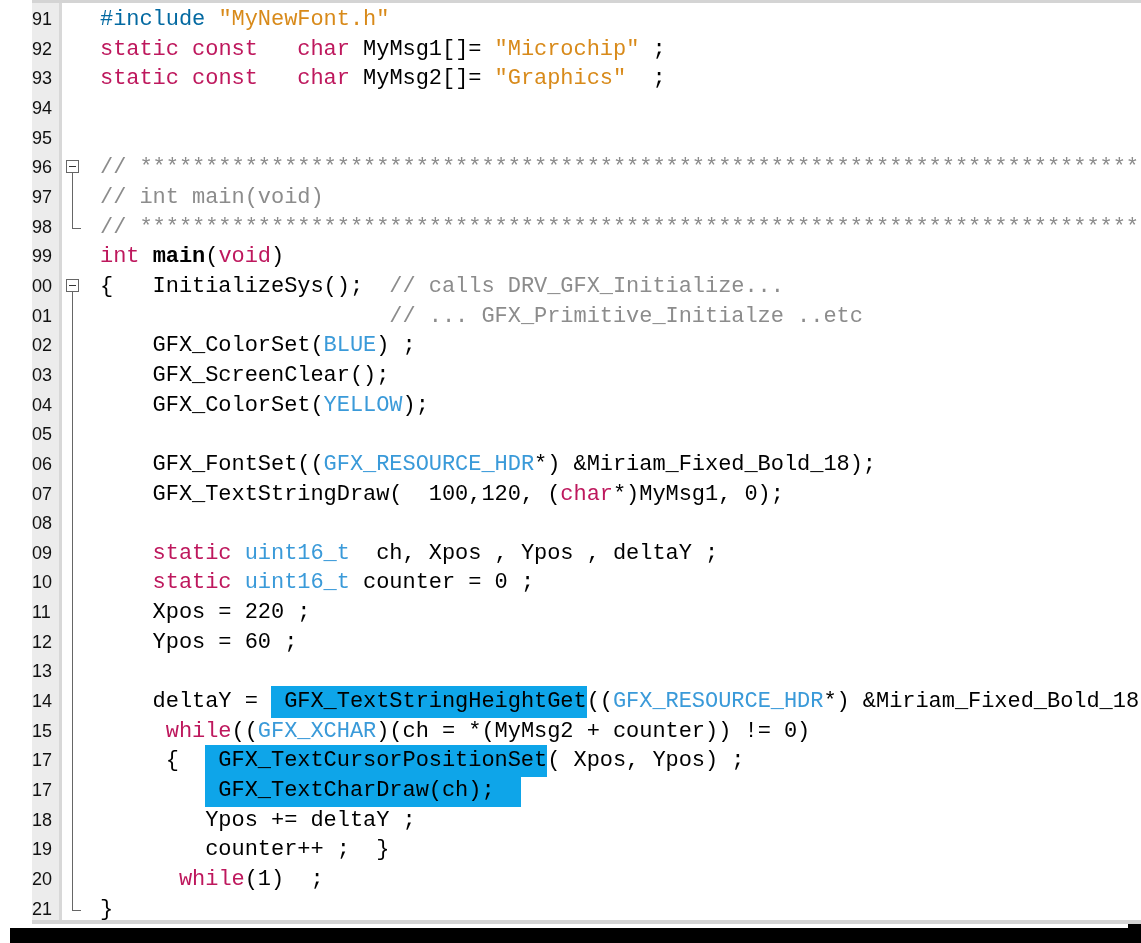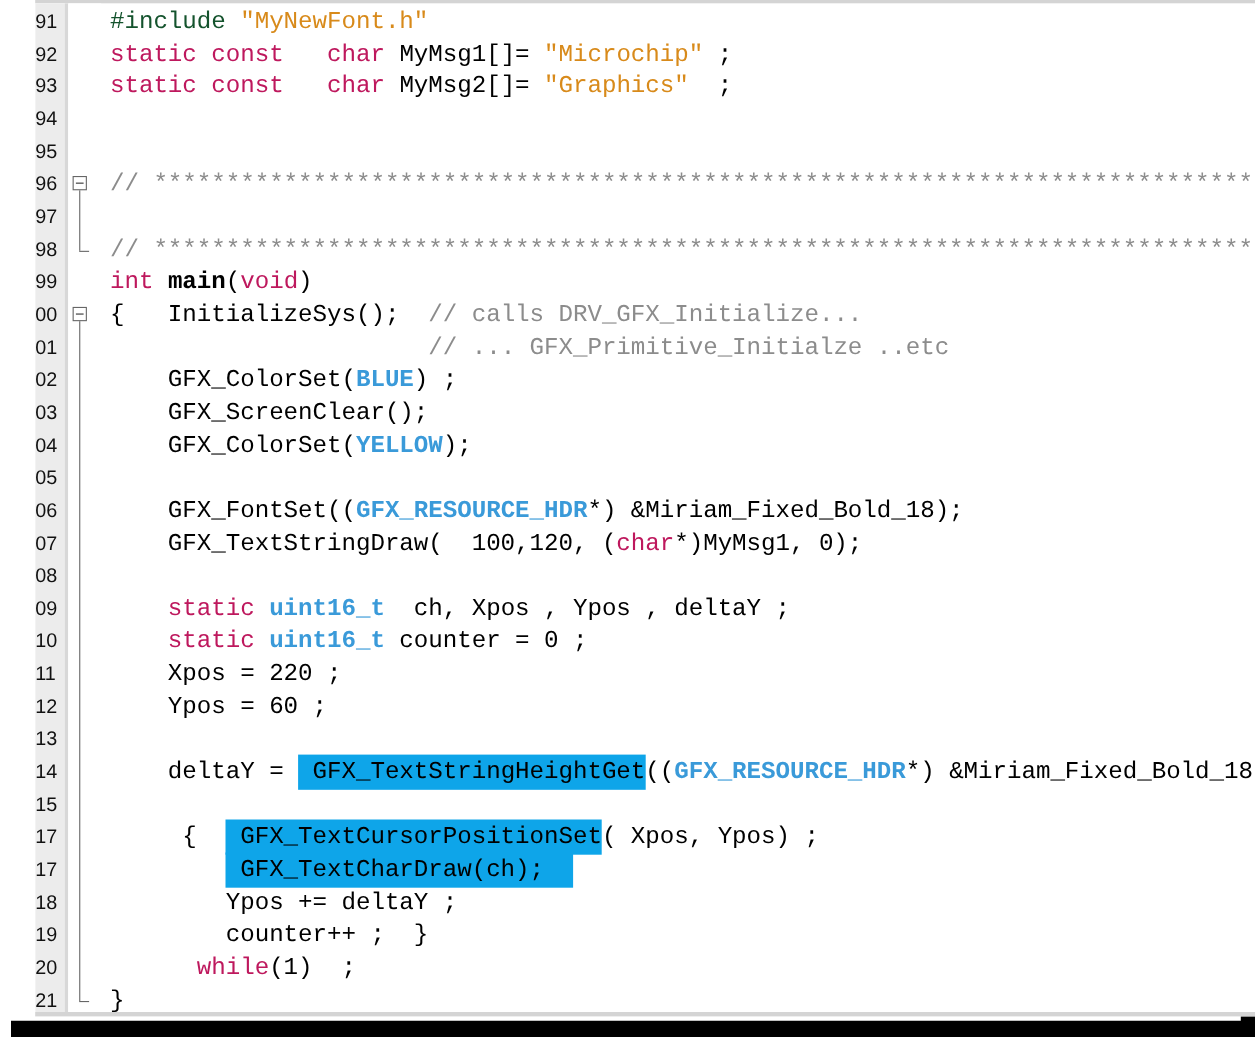--- a/index.html
+++ b/index.html
@@ -51,62 +51,62 @@
   }
   .fold-end {
     position: absolute; left: 40px; width: 9px; height: 1px; background: #666;
   }
   .code {
     position: absolute; left: 68px; top: 0;
     font-family: "Liberation Mono", monospace; font-size: 22px; color: #000;
     letter-spacing: -0.05px;
   }
   .kw { color: #be185d; }
-  .type { color: #3a9ad9; font-weight: bold; }
+  .type { color: #3a9ad9; }
   .str { color: #d88a1a; }
-  .pp { color: #14532d; }
+  .pp { color: #0369a1; }
   .cm { color: #8c8c8c; }
   .bold { font-weight: bold; }
   .hl { background: #0ea5e9; padding: 3px 0 4px 0; }
 </style>
 </head>
 <body>
 
 <div class="shadow-right"></div>
 <div class="shadow-bottom"></div>
 
 <div class="editor">
   <div class="gutter"></div>
   <div class="fold-col"></div>
   <div class="lines" id="lines">
       <div class="line"><span class="ln">91</span><span class="code"><span class="pp">#include</span><span> </span><span class="str">"MyNewFont.h"</span></span></div>
       <div class="line"><span class="ln">92</span><span class="code"><span class="kw">static</span><span> </span><span class="kw">const</span><span>   </span><span class="kw">char</span><span> MyMsg1[]= </span><span class="str">"Microchip"</span><span> ;</span></span></div>
       <div class="line"><span class="ln">93</span><span class="code"><span class="kw">static</span><span> </span><span class="kw">const</span><span>   </span><span class="kw">char</span><span> MyMsg2[]= </span><span class="str">"Graphics"</span><span>  ;</span></span></div>
       <div class="line"><span class="ln">94</span><span class="code"></span></div>
       <div class="line"><span class="ln">95</span><span class="code"></span></div>
       <div class="line"><span class="ln">96</span><span class="fold"></span><span class="code"><span class="cm">// ************************************************************************************</span></span></div>
-      <div class="line"><span class="ln">97</span></div>
+      <div class="line"><span class="ln">97</span><span class="code"><span class="cm">// int main(void)</span></span></div>
       <div class="line"><span class="ln">98</span><span class="code"><span class="cm">// ************************************************************************************</span></span></div>
       <div class="line"><span class="ln">99</span><span class="code"><span class="kw">int</span><span> </span><span class="bold">main</span><span>(</span><span class="kw">void</span><span>)</span></span></div>
       <div class="line"><span class="ln">00</span><span class="fold"></span><span class="code"><span>{   InitializeSys();  </span><span class="cm">// calls DRV_GFX_Initialize...</span></span></div>
       <div class="line"><span class="ln">01</span><span class="code"><span>                      </span><span class="cm">// ... GFX_Primitive_Initialze ..etc</span></span></div>
       <div class="line"><span class="ln">02</span><span class="code"><span>    GFX_ColorSet(</span><span class="type">BLUE</span><span>) ;</span></span></div>
       <div class="line"><span class="ln">03</span><span class="code"><span>    GFX_ScreenClear();</span></span></div>
       <div class="line"><span class="ln">04</span><span class="code"><span>    GFX_ColorSet(</span><span class="type">YELLOW</span><span>);</span></span></div>
       <div class="line"><span class="ln">05</span><span class="code"></span></div>
       <div class="line"><span class="ln">06</span><span class="code"><span>    GFX_FontSet((</span><span class="type">GFX_RESOURCE_HDR</span><span>*) &amp;Miriam_Fixed_Bold_18);</span></span></div>
       <div class="line"><span class="ln">07</span><span class="code"><span>    GFX_TextStringDraw(  100,120, (</span><span class="kw">char</span><span>*)MyMsg1, 0);</span></span></div>
       <div class="line"><span class="ln">08</span><span class="code"></span></div>
       <div class="line"><span class="ln">09</span><span class="code"><span>    </span><span class="kw">static</span><span> </span><span class="type">uint16_t</span><span>  ch, Xpos , Ypos , deltaY ;</span></span></div>
       <div class="line"><span class="ln">10</span><span class="code"><span>    </span><span class="kw">static</span><span> </span><span class="type">uint16_t</span><span> counter = 0 ;</span></span></div>
       <div class="line"><span class="ln">11</span><span class="code"><span>    Xpos = 220 ;</span></span></div>
       <div class="line"><span class="ln">12</span><span class="code"><span>    Ypos = 60 ;</span></span></div>
       <div class="line"><span class="ln">13</span><span class="code"></span></div>
       <div class="line"><span class="ln">14</span><span class="code"><span>    deltaY = </span><span class="hl"> GFX_TextStringHeightGet</span><span>((</span><span class="type">GFX_RESOURCE_HDR</span><span>*) &amp;Miriam_Fixed_Bold_18);</span></span></div>
-      <div class="line"><span class="ln">15</span></div>
+      <div class="line"><span class="ln">15</span><span class="code"><span>     </span><span class="kw">while</span><span>((</span><span class="type">GFX_XCHAR</span><span>)(ch = *(MyMsg2 + counter)) != 0)</span></span></div>
       <div class="line"><span class="ln">17</span><span class="code"><span>     {  </span><span class="hl"> GFX_TextCursorPositionSet</span><span>( Xpos, Ypos) ;</span></span></div>
       <div class="line"><span class="ln">17</span><span class="code"><span>        </span><span class="hl"> GFX_TextCharDraw(ch);  </span></span></div>
       <div class="line"><span class="ln">18</span><span class="code"><span>        Ypos += deltaY ;</span></span></div>
       <div class="line"><span class="ln">19</span><span class="code"><span>        counter++ ;  }</span></span></div>
       <div class="line"><span class="ln">20</span><span class="code"><span>      </span><span class="kw">while</span><span>(1)  ;</span></span></div>
       <div class="line"><span class="ln">21</span><span class="code"><span>}</span></span></div>
     </div>
 <div class="fold-line" style="top: 170.35px; height: 54.175px;"></div>
     <div class="fold-end" style="top: 224.525px;"></div>
     <div class="fold-line" style="top: 289.03px; height: 617.905px;"></div>

